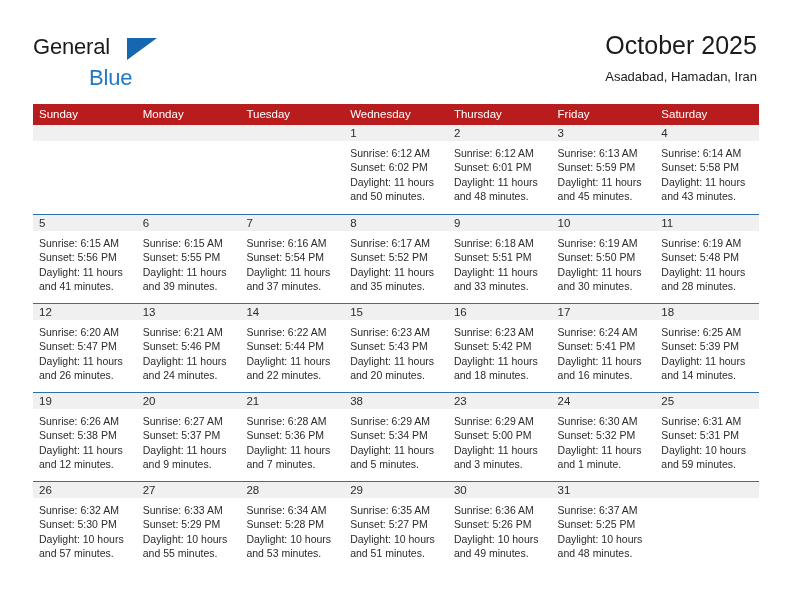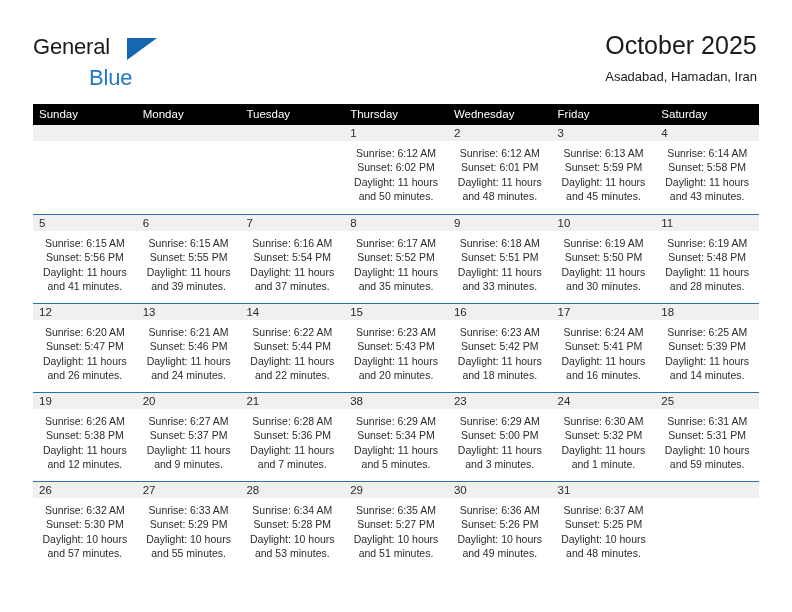--- a/index.html
+++ b/index.html
@@ -62,21 +62,21 @@
     width: 0;
     height: 0;
     border-left: 30px solid #1567b0;
     border-bottom: 22px solid transparent;
   }
 
   .title-block {
     position: absolute;
     right: 0;
     top: 0;
-    text-align: left;
+    text-align: center;
   }
   .cal-title {
     font-size: 25px;
     color: #1b1b1b;
     line-height: 34px;
     white-space: nowrap;
   }
   .cal-sub {
     font-size: 13px;
     color: #1b1b1b;
@@ -87,21 +87,21 @@
 
   
   .calendar {
     position: absolute;
     left: 33px;
     top: 104px;
     width: 726px;
   }
   .weekday-row {
     display: flex;
-    background: #000000;
+    background: #b91c1c;
     height: 21px;
   }
   .weekday {
     flex: 1 1 0;
     color: #ffffff;
     font-size: 11.5px;
     line-height: 21px;
     padding-left: 6px;
     box-sizing: border-box;
     white-space: nowrap;
@@ -136,21 +136,20 @@
     top: 1px;
     font-size: 11.5px;
     color: #2b2b2b;
     line-height: 15px;
   }
   .day-info {
     padding: 4px 6px 0 6px;
     font-size: 10.5px;
     line-height: 14.4px;
     color: #2b2b2b;
-    text-align: center;
   }
   .day-info div {
     white-space: nowrap;
   }
 </style>
 </head>
 <body>
 
 <div class="page">
 
@@ -167,22 +166,22 @@
       <div class="cal-sub">Asadabad, Hamadan, Iran</div>
     </div>
 
   </div>
 
   <div class="calendar">
     <div class="weekday-row" id="weekday-row">
         <div class="weekday">Sunday</div>
         <div class="weekday">Monday</div>
         <div class="weekday">Tuesday</div>
+        <div class="weekday">Wednesday</div>
         <div class="weekday">Thursday</div>
-        <div class="weekday">Wednesday</div>
         <div class="weekday">Friday</div>
         <div class="weekday">Saturday</div>
       </div>
     <div id="weeks-container">
         <div class="week-row first">
           <div class="day-cell empty">
             <div class="day-band">
               <span class="day-num"></span>
             </div>
           </div>

